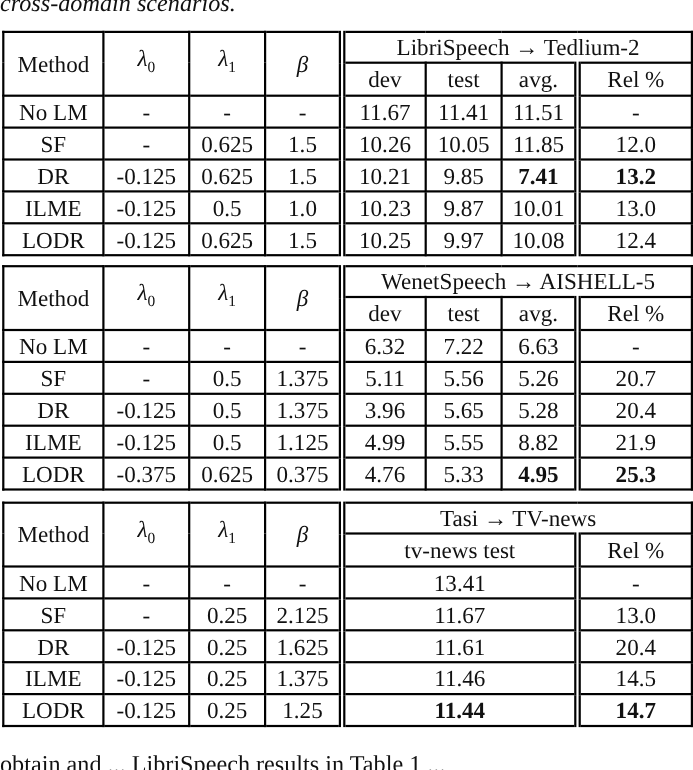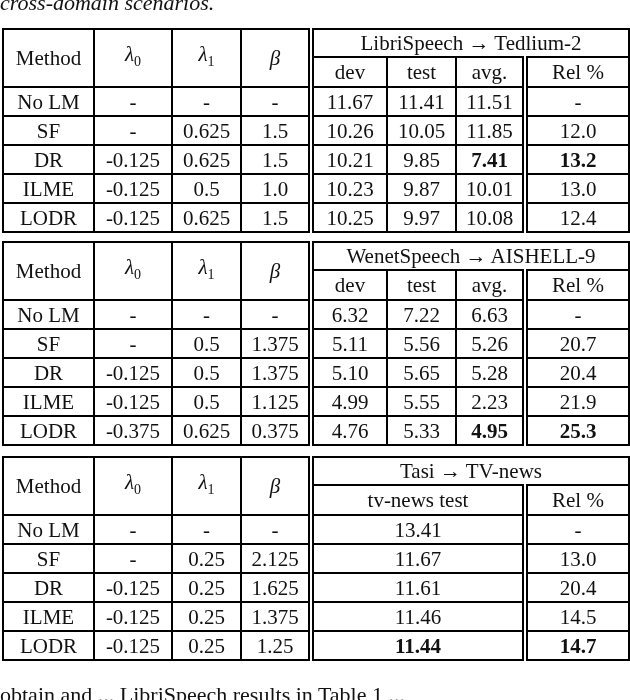--- a/index.html
+++ b/index.html
@@ -113,21 +113,21 @@
       <col style="width:69px">
       <col style="width:69px">
       <col style="width:104px">
     </colgroup>
   <tbody>
       <tr>
     <td rowspan="2" class="hdr-tall">Method</td>
     <td rowspan="2" class="hdr-tall math"><span>λ</span><sub>0</sub></td>
     <td rowspan="2" class="hdr-tall math"><span>λ</span><sub>1</sub></td>
     <td rowspan="2" class="hdr-tall math">β</td>
-    <td colspan="4" class="group dbl-l">WenetSpeech → AISHELL-9</td>
+    <td colspan="4" class="group dbl-l">WenetSpeech → AISHELL-5</td>
   </tr>
   <tr>
     <td class="sub dbl-l">dev</td>
     <td class="sub">test</td>
     <td class="sub">avg.</td>
     <td class="sub dbl-l">Rel %</td>
   </tr>
   <tr>
     <td>No LM</td>
     <td>-</td>
@@ -146,33 +146,33 @@
     <td class="dbl-l">5.11</td>
     <td>5.56</td>
     <td>5.26</td>
     <td class="dbl-l">20.7</td>
   </tr>
   <tr>
     <td>DR</td>
     <td>-0.125</td>
     <td>0.5</td>
     <td>1.375</td>
-    <td class="dbl-l">5.10</td>
+    <td class="dbl-l">3.96</td>
     <td>5.65</td>
     <td>5.28</td>
     <td class="dbl-l">20.4</td>
   </tr>
   <tr>
     <td>ILME</td>
     <td>-0.125</td>
     <td>0.5</td>
     <td>1.125</td>
     <td class="dbl-l">4.99</td>
     <td>5.55</td>
-    <td>2.23</td>
+    <td>8.82</td>
     <td class="dbl-l">21.9</td>
   </tr>
   <tr>
     <td>LODR</td>
     <td>-0.375</td>
     <td>0.625</td>
     <td>0.375</td>
     <td class="dbl-l">4.76</td>
     <td>5.33</td>
     <td class="b">4.95</td>

